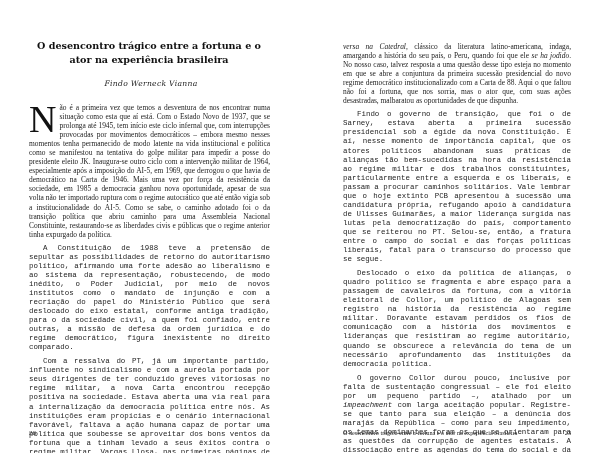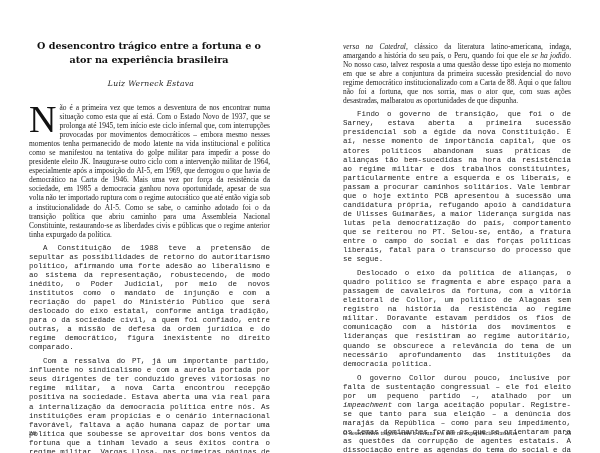--- a/index.html
+++ b/index.html
@@ -25,21 +25,21 @@
   .pgnum { position:absolute; font-family:"Liberation Serif", serif; font-size:7px; color:#222; }
   .footer { position:absolute; left:43px; top:429px; width:228px; font-family:"Liberation Serif", serif;
             font-size:6.2px; color:#222; display:flex; justify-content:space-between; }
   em { font-style:italic; }
 </style>
 </head>
 <body>
 
 <div class="page left">
   <div class="title">O desencontro trágico entre a fortuna e o ator na experiência brasileira</div>
-  <div class="author">Luiz Werneck Estava</div>
+  <div class="author">Findo Werneck Vianna</div>
   <div class="col">
     <p class="first"><span class="dropcap">N</span><span>ão é a primeira vez que temos a desventura de nos encontrar numa situação como esta que aí está. Com o Estado Novo de 1937, que se prolonga até 1945, tem início este ciclo infernal que, com interrupções provocadas por movimentos democráticos – embora mesmo nesses momentos tenha permanecido de modo latente na vida institucional e política como se manifestou na tentativa do golpe militar para impedir a posse do presidente eleito JK. Inaugura-se outro ciclo com a intervenção militar de 1964, especialmente após a imposição do AI-5, em 1969, que derrogou o que havia de democrático na Carta de 1946. Mais uma vez por força da resistência da sociedade, em 1985 a democracia ganhou nova oportunidade, apesar de sua volta não ter importado ruptura com o regime autocrático que até então vigia sob a institucionalidade do AI-5. Como se sabe, o caminho adotado foi o da transição política que abriu caminho para uma Assembleia Nacional Constituinte, restaurando-se as liberdades civis e públicas que o regime anterior tinha expurgado da política.</span></p>
     <p>A Constituição de 1988 teve a pretensão de sepultar as possibilidades de retorno do autoritarismo político, afirmando uma forte adesão ao liberalismo e ao sistema da representação, robustecendo, de modo inédito, o Poder Judicial, por meio de novos institutos como o mandato de injunção e com a recriação do papel do Ministério Público que será deslocado do eixo estatal, conforme antiga tradição, para o da sociedade civil, a quem foi confiado, entre outras, a missão de defesa da ordem jurídica e do regime democrático, figura inexistente no direito comparado.</p>
     <p>Com a ressalva do PT, já um importante partido, influente no sindicalismo e com a auréola portada por seus dirigentes de ter conduzido greves vitoriosas no regime militar, a nova Carta encontrou recepção positiva na sociedade. Estava aberta uma via real para a internalização da democracia política entre nós. As instituições eram propícias e o cenário internacional favorável, faltava a ação humana capaz de portar uma política que soubesse se aproveitar dos bons ventos da fortuna que a tinham levado a seus êxitos contra o regime militar. Vargas Llosa, nas primeiras páginas de Con-</p>
   </div>
   <div class="pgnum" style="left:29px; top:429px;">26</div>
 </div>
 
 <div class="page right">
   <div class="col">

